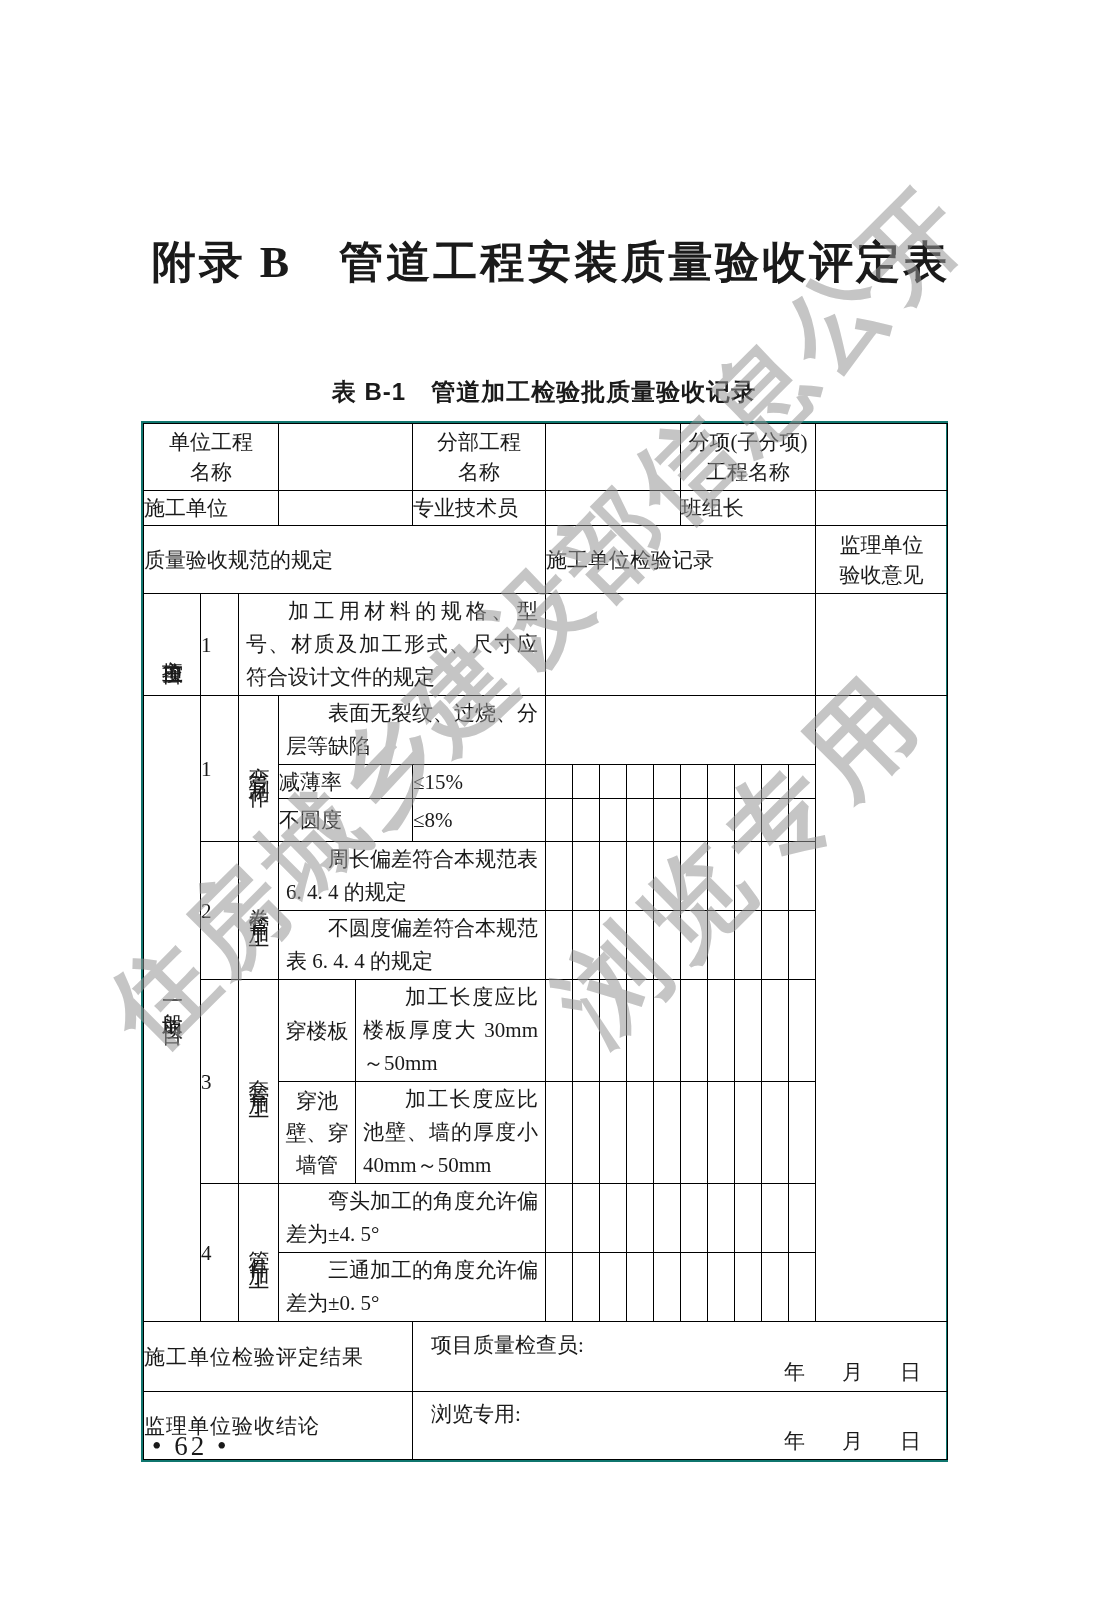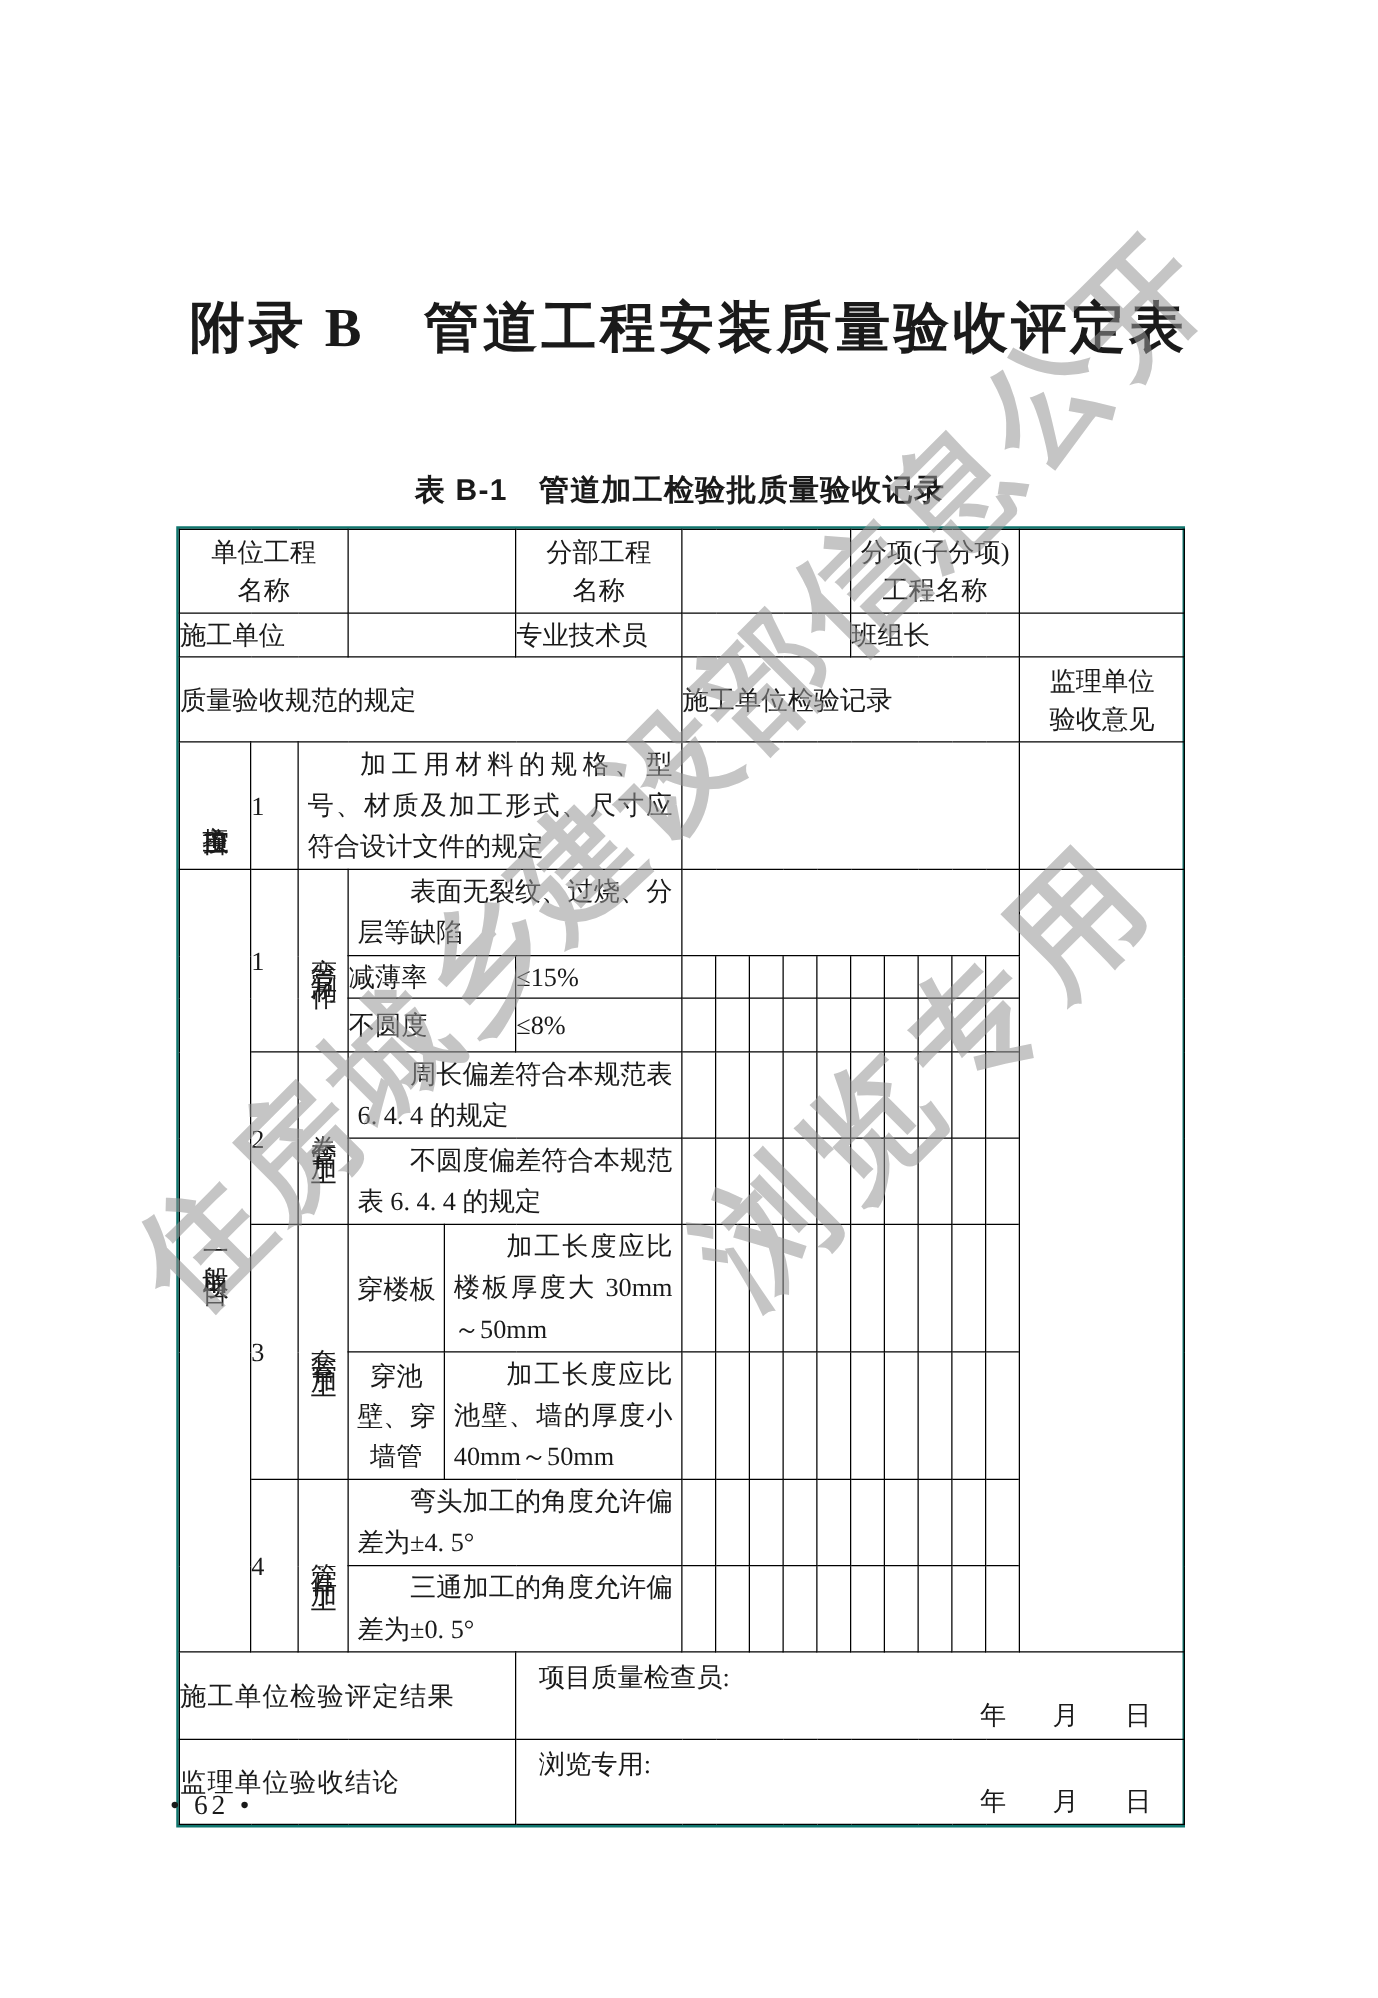--- a/index.html
+++ b/index.html
@@ -32,37 +32,37 @@
     text-align:justify;text-indent:2em;padding:1px 7px;line-height:33px;
   }
   .nopad-center{text-align:center;padding:0 3px;line-height:32px;}
   .vcell{text-align:center;}
   .vert{
     writing-mode:vertical-rl;text-orientation:upright;display:inline-block;
     letter-spacing:7px;line-height:1;margin:0 auto;
   }
   .vert-tight{letter-spacing:2px;}
   .fbox{
-    display:flex;flex-direction:row;justify-content:space-between;
+    display:flex;flex-direction:column;justify-content:flex-end;
     box-sizing:border-box;height:66px;padding:4px 16px 5px 18px;
   }
   .fbox .flabel{align-self:flex-start;line-height:28px;}
   .fbox .fdate{align-self:flex-end;letter-spacing:8px;line-height:26px;padding-right:2px;}
   .footer-left{text-align:left;letter-spacing:1px;}
   .wm{
     position:absolute;color:rgba(150,150,150,0.55);font-weight:bold;
     white-space:nowrap;pointer-events:none;z-index:6;
     font-family:"Liberation Serif","DejaVu Serif",serif;
   }
   .wm1{font-size:99px;letter-spacing:7px;left:540px;top:618px;
        transform:translate(-50%,-50%) rotate(-45deg);}
   .wm2{font-size:104px;letter-spacing:12px;left:742px;top:858px;
        transform:translate(-50%,-50%) rotate(-45deg);}
   .pageno{
-    position:absolute;left:136px;top:1431px;font-size:22px;letter-spacing:3px;z-index:2;
+    position:absolute;left:152px;top:1431px;font-size:27px;letter-spacing:3px;z-index:2;
   }
 </style>
 </head>
 <body>
 
 <div class="title">附录 B　管道工程安装质量验收评定表</div>
 <div class="caption">表 B-1　管道加工检验批质量验收记录</div>
 
 <div class="tablewrap">
 <table>

